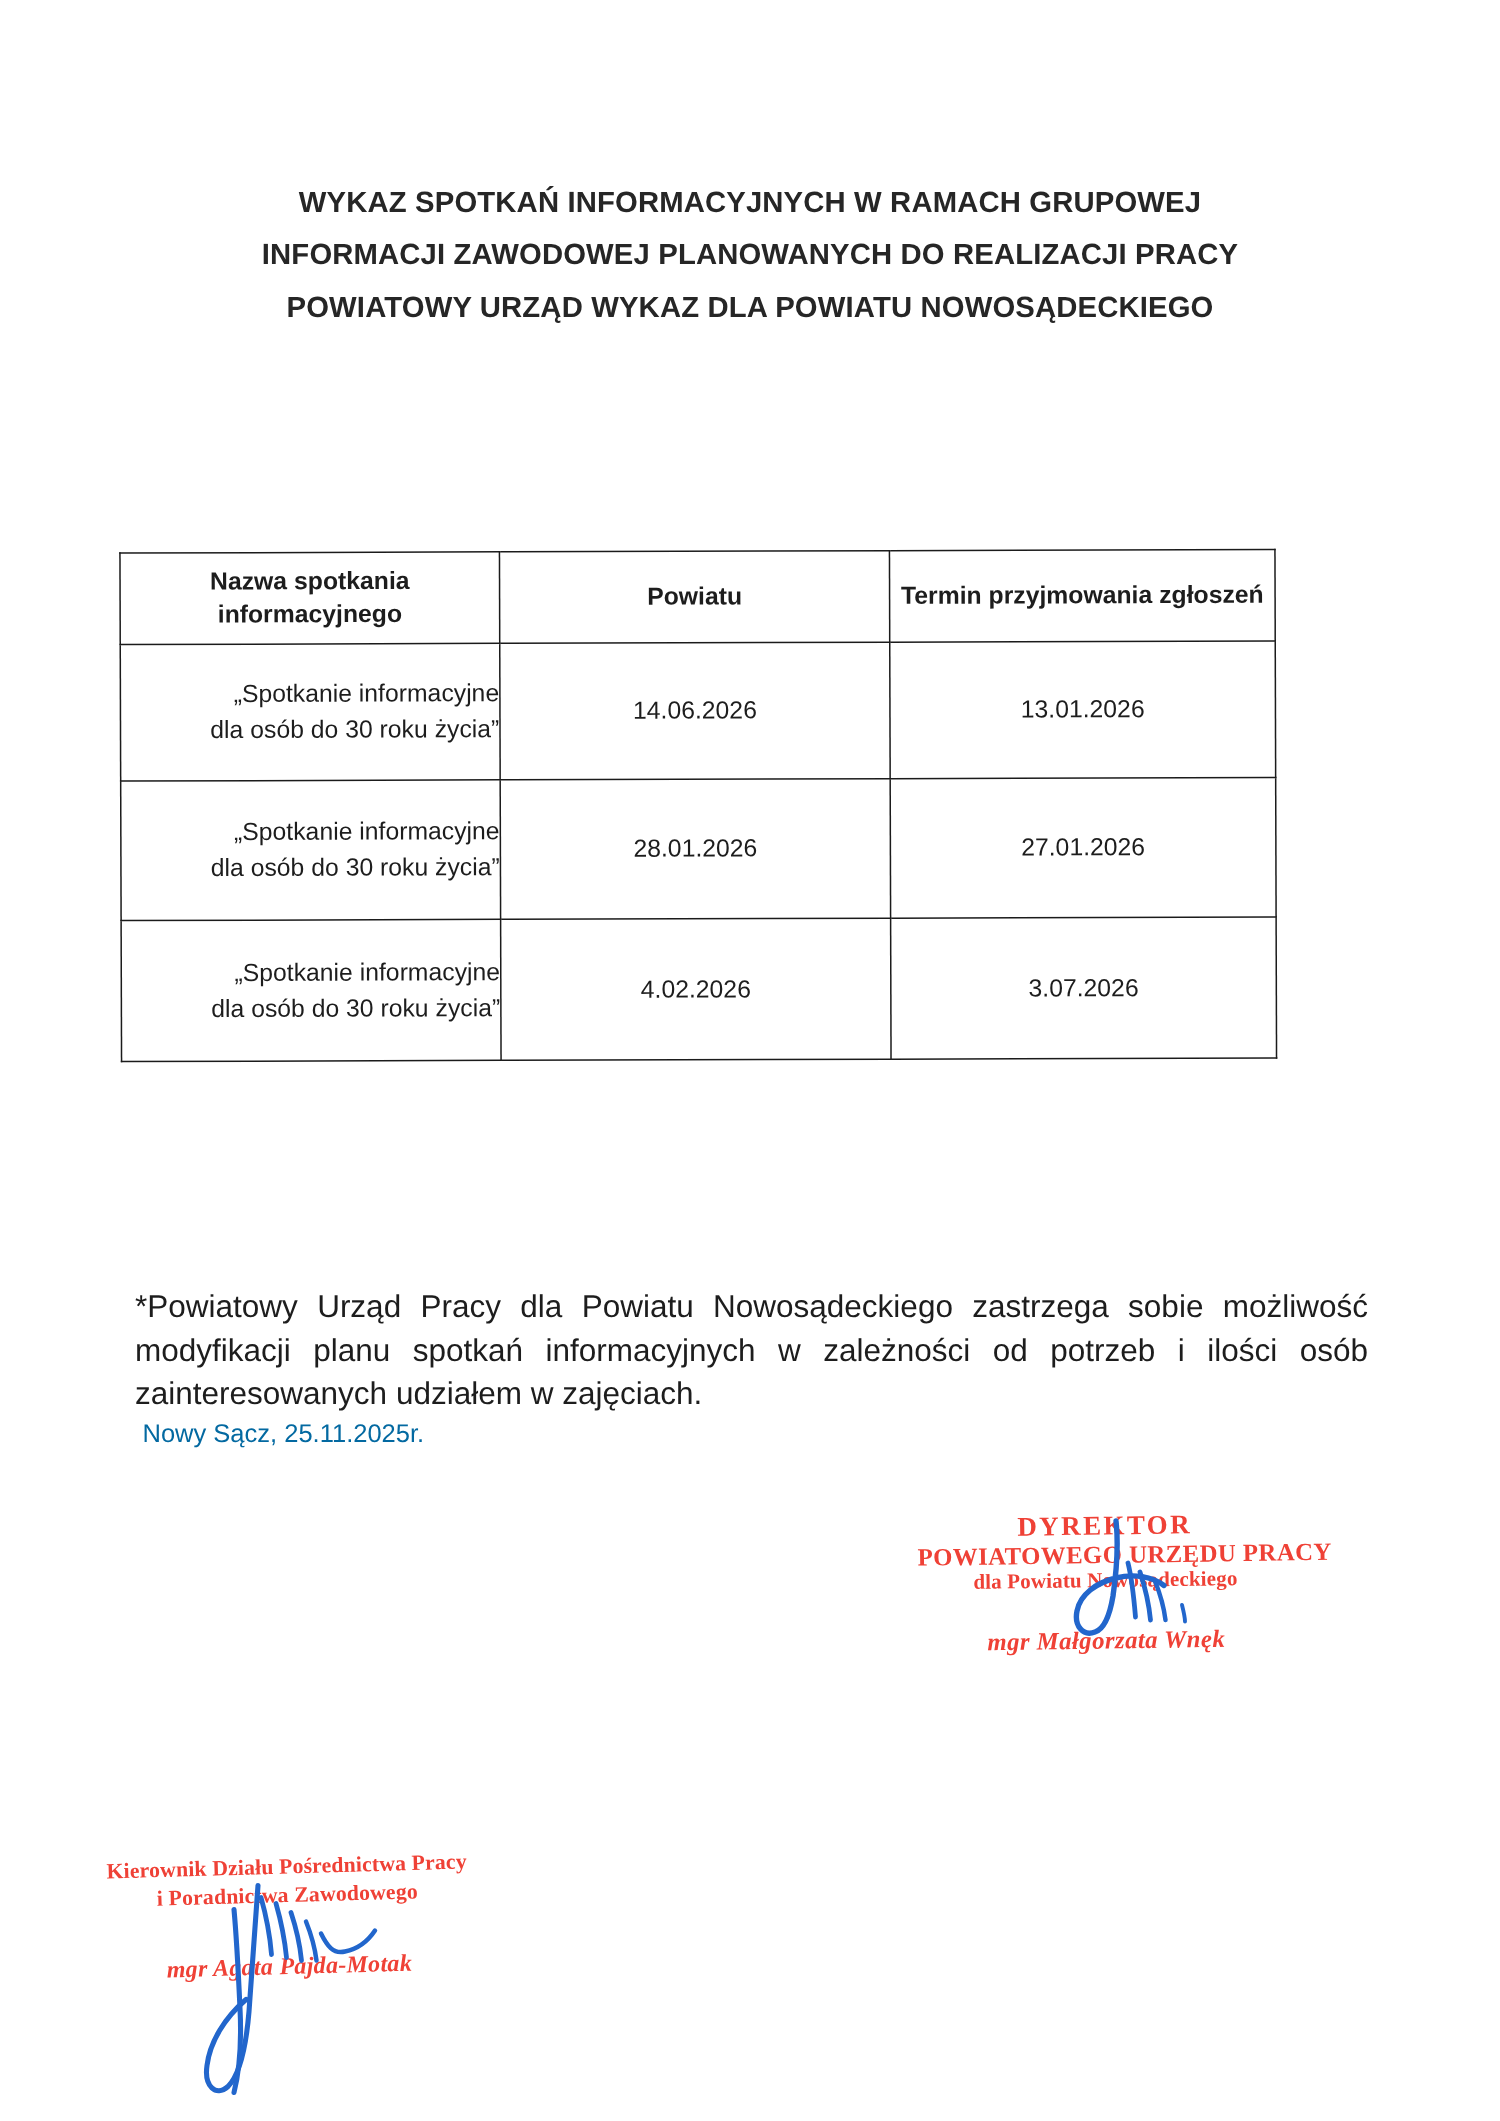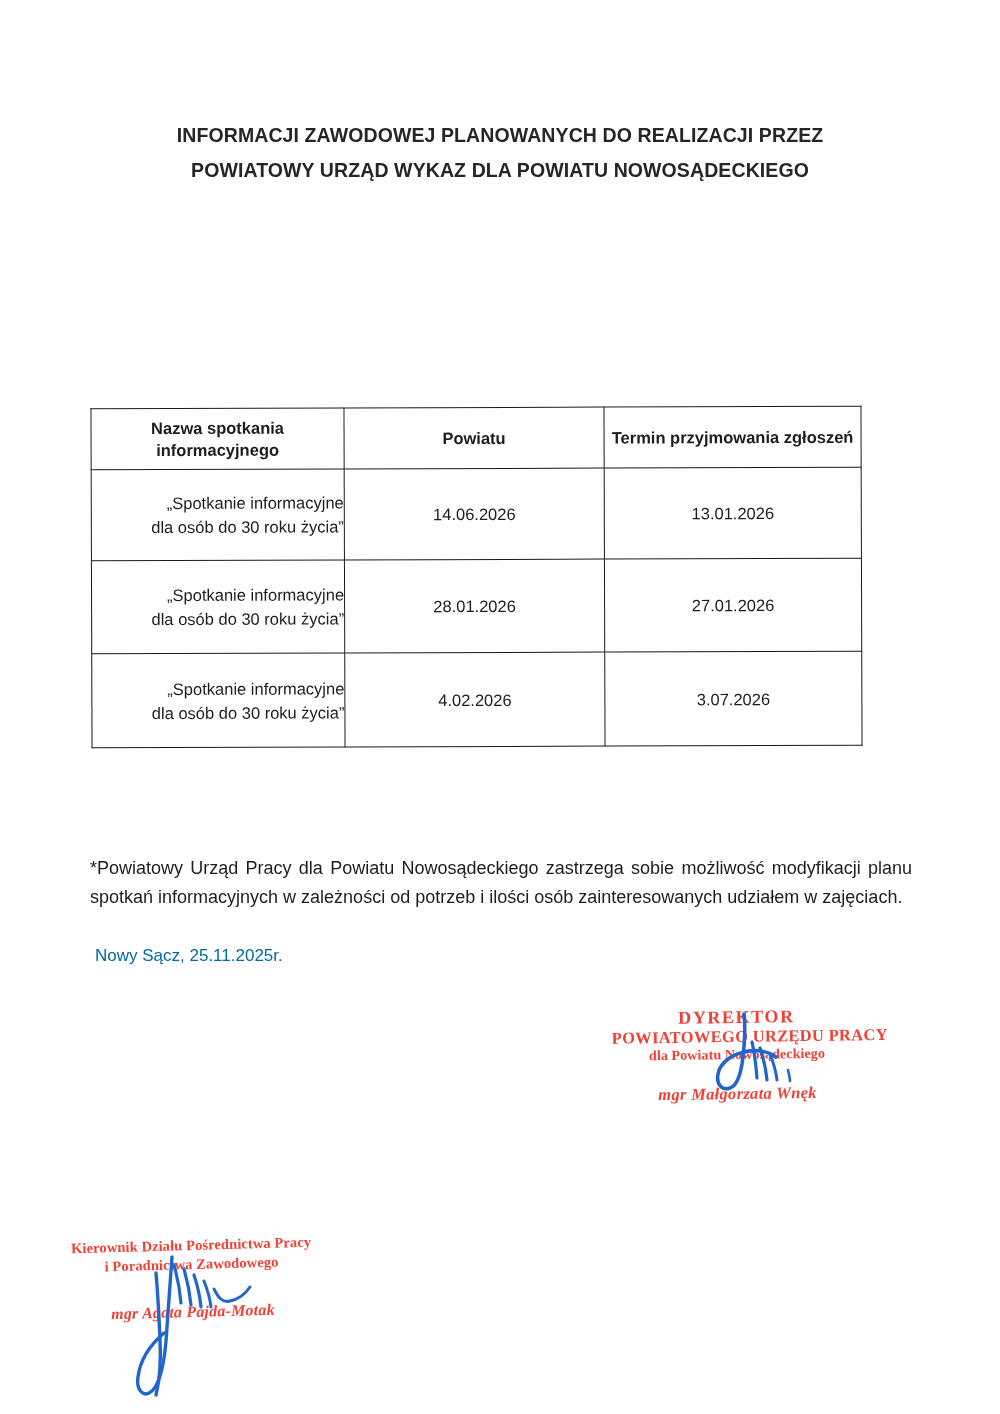--- a/index.html
+++ b/index.html
@@ -31,24 +31,23 @@
     font-size: 19.5px;
     line-height: 35px;
     letter-spacing: 0.1px;
     color: #262626;
   }
   .doc-title .tline { display: block; white-space: nowrap; }
 
   
   .table-wrap {
     position: absolute;
-    left: 91px;
+    left: 80px;
     top: 367px;
     width: 668px;
-    margin-top: 40px;
   }
   table.schedule {
     border-collapse: collapse;
     width: 100%;
     table-layout: fixed;
     transform: rotate(-0.18deg);
   }
   table.schedule td, table.schedule th {
     border: 1.4px solid #1b1b1b;
     padding: 0;
@@ -81,21 +80,21 @@
     padding: 0 8px;
   }
   .cell-name span { display: block; text-align: right; }
 
   
   .footnote {
     position: absolute;
     left: 90px;
     top: 836px;
     width: 822px;
-    font-size: 18px;
+    font-size: 21px;
     line-height: 29px;
     text-align: justify;
     text-justify: inter-word;
     color: #1d1d1d;
   }
 
   
   .place-date {
     position: absolute;
     left: 95px;
@@ -180,21 +179,22 @@
   .sig-manager  { left: 130px; top: 1255px; }
 
   .ink { fill: none; stroke: #2266cc; stroke-linecap: round; stroke-linejoin: round; }
 </style>
 </head>
 <body>
 
 <div class="page">
 
   <div class="doc-title">
-    <span class="tline">INFORMACJI ZAWODOWEJ PLANOWANYCH DO REALIZACJI PRZEZ</span>
+    <span class="tline">WYKAZ SPOTKAŃ INFORMACYJNYCH W RAMACH GRUPOWEJ</span>
+    <span class="tline">INFORMACJI ZAWODOWEJ PLANOWANYCH DO REALIZACJI PRACY</span>
     <span class="tline">POWIATOWY URZĄD WYKAZ DLA POWIATU NOWOSĄDECKIEGO</span>
   </div>
 
   <div class="table-wrap">
     <table class="schedule">
       <colgroup>
         <col class="col-name">
         <col class="col-term">
         <col class="col-apply">
       </colgroup>

